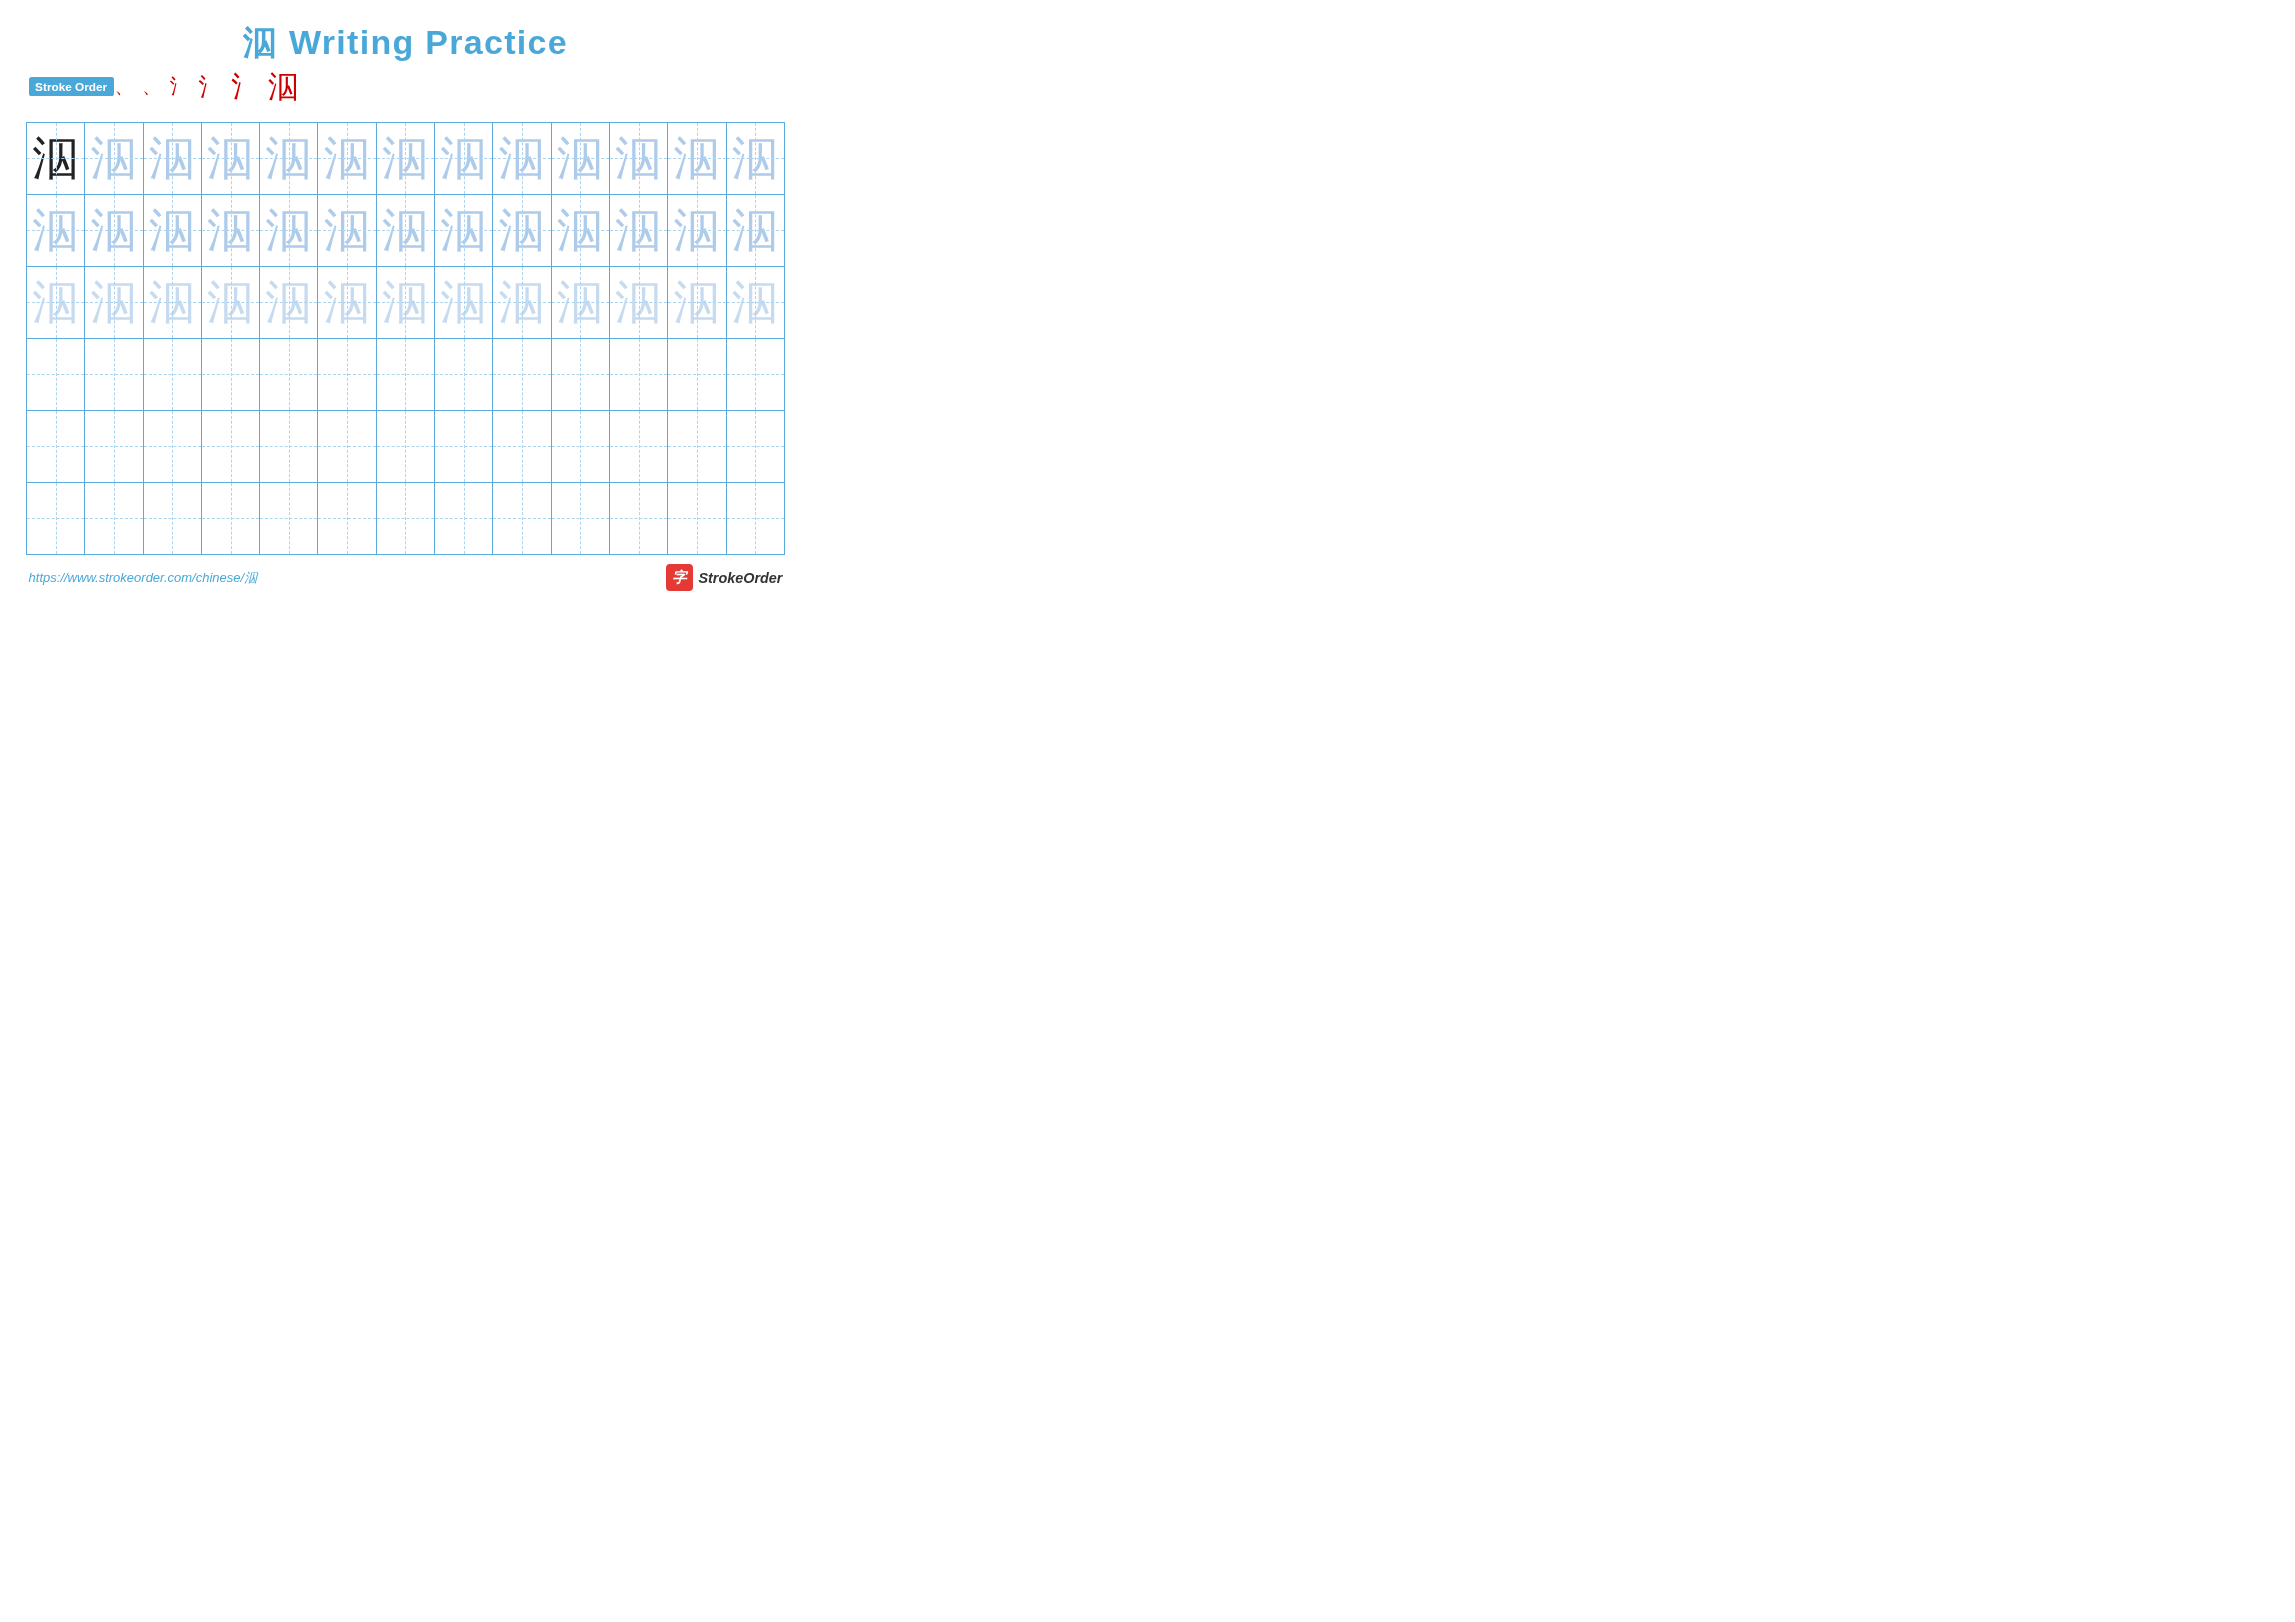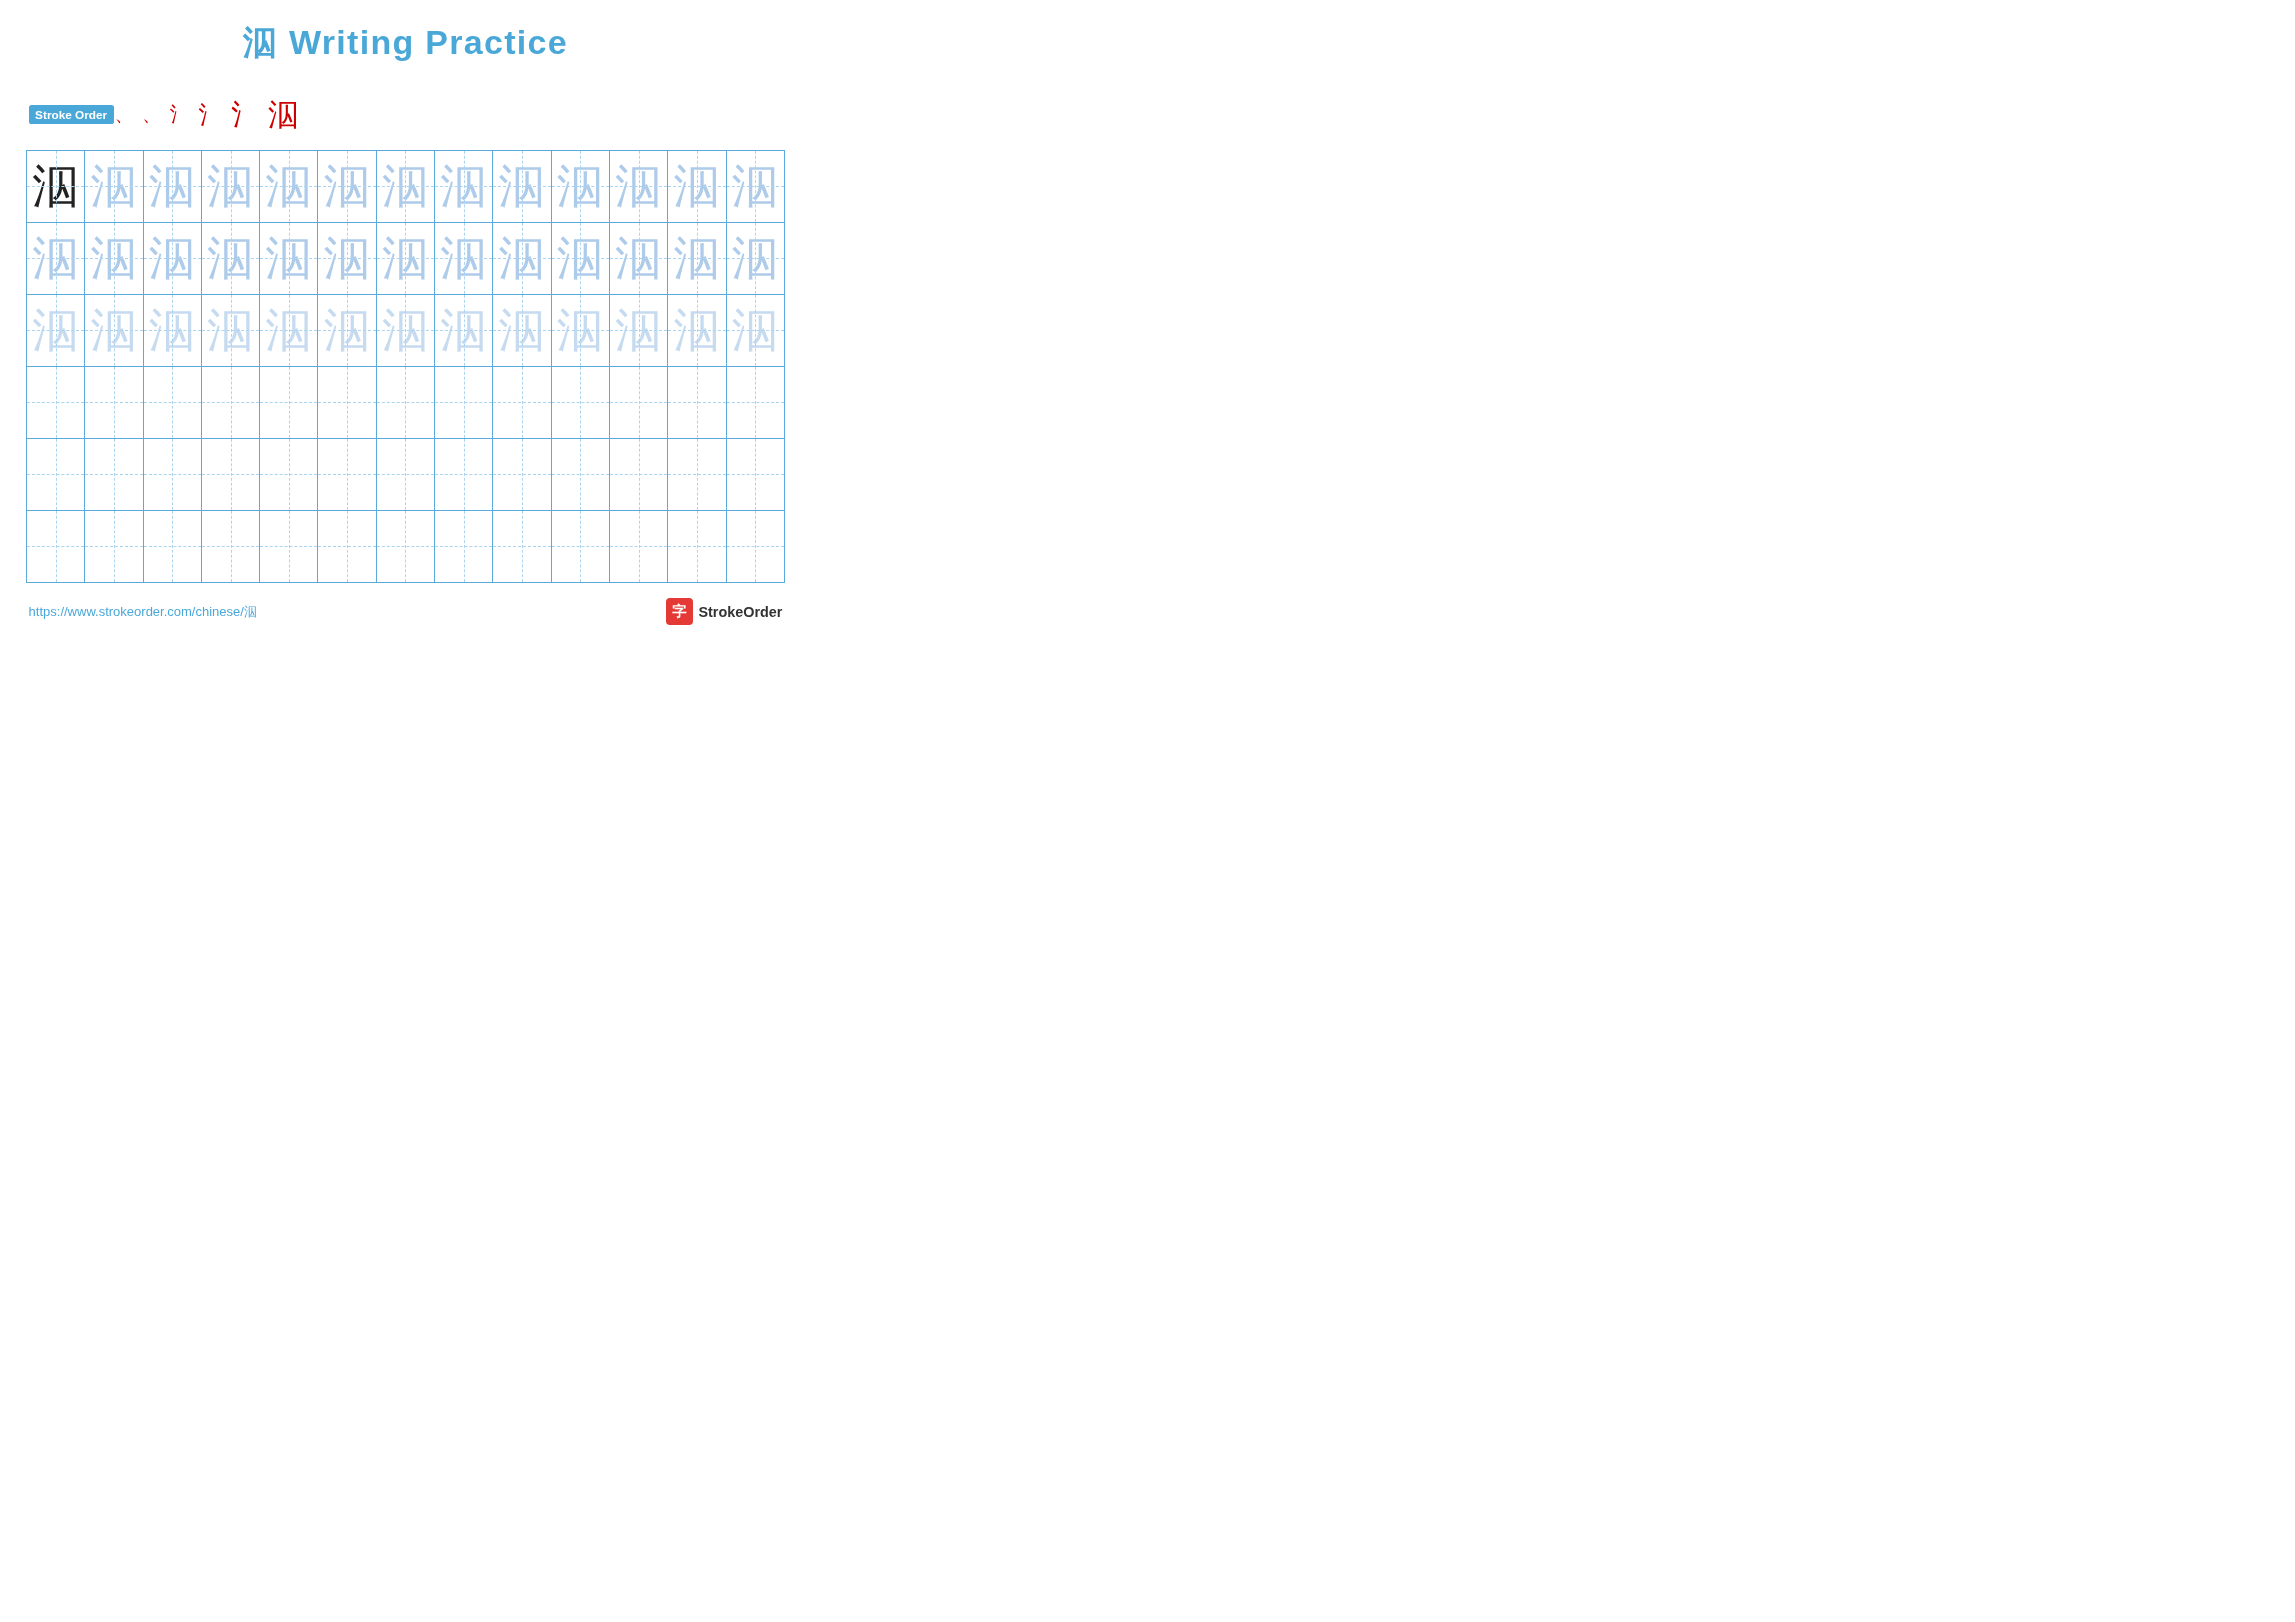--- a/index.html
+++ b/index.html
@@ -9,21 +9,21 @@
       width: 811px;
       min-height: 573px;
       padding: 19.6px 26px;
     }
 
     .page-title {
       text-align: center;
       font-size: 34px;
       font-weight: bold;
       color: #4aa8d8;
-      margin-bottom: 28px;
+      margin-bottom: 0;
       letter-spacing: 1.3px;
     }
 
     .stroke-order-row {
       display: flex;
       align-items: center;
       gap: 1px;
       margin-bottom: 14.4px;
       padding-left: 2.6px;
     }
@@ -106,22 +106,23 @@
       font-size: 47px;
       color: rgba(160,195,230,0.6);
       font-family: 'SimSun', 'STSong', serif;
       line-height: 1;
     }
 
     .footer {
       display: flex;
       justify-content: space-between;
       align-items: center;
-      margin-top: 15px;
+      margin-top: 9px;
       padding: 0 2.6px;
+      font-style: italic;
     }
 
     .footer-url {
       color: #4aa8d8;
       font-size: 13px;
       text-decoration: none;
     }
 
     .footer-brand {
       display: flex;

